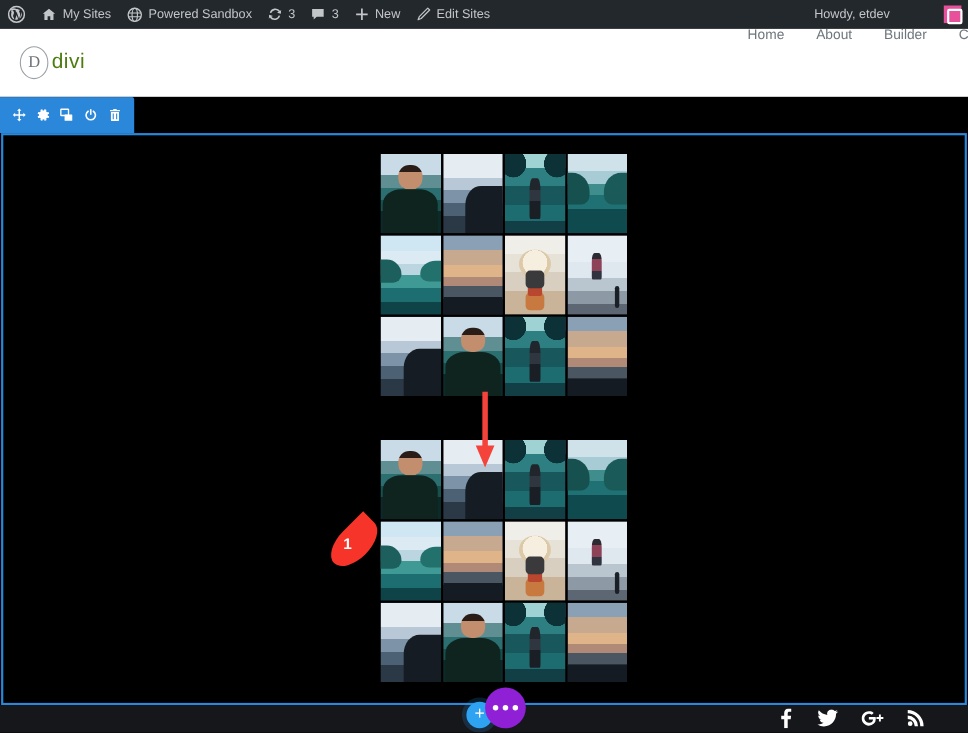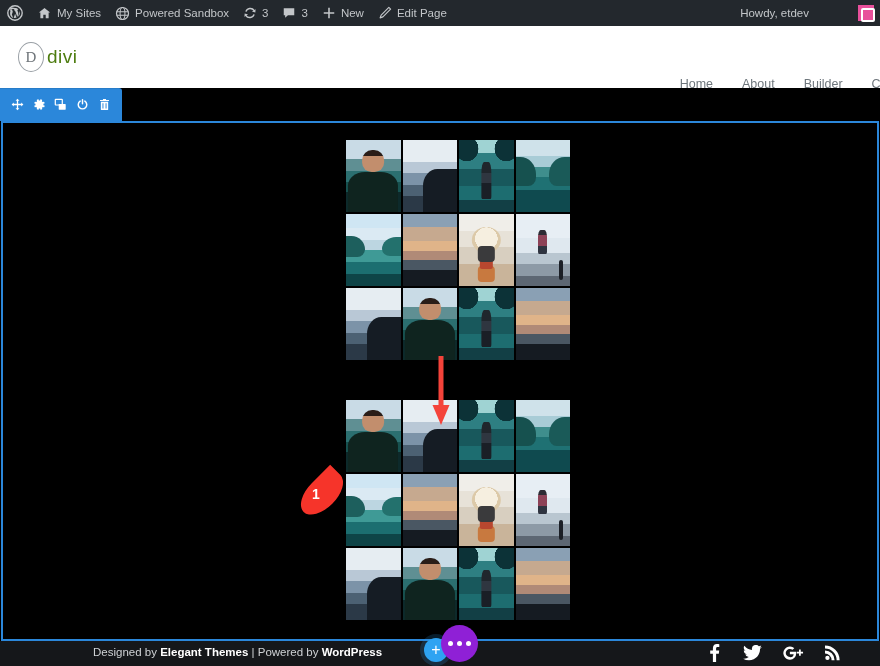--- a/index.html
+++ b/index.html
@@ -55,21 +55,21 @@
     width: 26px; height: 30px;
     border: 1.4px solid #9aa0a6; border-radius: 50%;
     display: flex; align-items: center; justify-content: center;
     font-size: 15px; color: #6d7378;
     font-family: "Liberation Serif", serif;
   }
   #brand .logo-text {
     font-size: 19px; color: #4d7c0f; letter-spacing: 0.5px;
   }
   #main-nav {
-    margin-left: auto; display: flex; align-items: flex-end;
+    margin-left: auto; display: flex; align-items: flex-start;
     gap: 29px; padding-right: 0; overflow: hidden;
     height: 67px;
   }
   #main-nav a {
     font-size: 12.5px; color: #6e767c; text-decoration: none;
     white-space: nowrap; cursor: pointer;
   }
   #main-nav .nav-clip { margin-right: -18px; }
 
   
@@ -356,21 +356,21 @@
         </svg>
     </span>
     <span>New</span>
   </div>
   <div class="ab-item">
     <span class="ab-icon">
       <svg width="14" height="14" viewBox="0 0 16 16">
           <path d="M12.4 1.6 14.4 3.6 5.6 12.4 2.4 13.6 3.6 10.4z" fill="none" stroke="#c3c6c9" stroke-width="1.3" stroke-linejoin="round"></path>
         </svg>
     </span>
-    <span>Edit Page</span>
+    <span>Edit Sites</span>
   </div>
   <div class="ab-spacer"></div>
   <div class="ab-item" id="ab-howdy">
     <span>Howdy, etdev</span>
     <span class="ab-avatar"></span>
   </div>
 </div>
 
 <div id="site-header">
   <div id="brand">
@@ -514,23 +514,20 @@
     <div id="fab-add">+</div>
     <div id="fab-menu">
       <span class="dot"></span>
       <span class="dot"></span>
       <span class="dot"></span>
     </div>
   </div>
 </div>
 
 <div id="site-footer">
-  <div id="footer-credit">
-    <span>Designed by </span><b>Elegant Themes</b><span> | Powered by </span><b>WordPress</b>
-  </div>
   <div id="footer-social">
     <span class="soc">
       <svg width="15" height="18" viewBox="0 0 12 18">
           <path d="M7.6 18V9.8h2.7l.4-3.2H7.6V4.6c0-.9.3-1.5 1.6-1.5h1.6V.2C10.5.2 9.5 0 8.4 0 6 0 4.4 1.5 4.4 4.2v2.4H1.7v3.2h2.7V18z"></path>
         </svg>
     </span>
     <span class="soc">
       <svg width="19" height="16" viewBox="0 0 20 17">
           <path d="M20 2a8 8 0 0 1-2.4.7A4 4 0 0 0 19.3.4a8.2 8.2 0 0 1-2.6 1A4.1 4.1 0 0 0 9.6 5.2 11.6 11.6 0 0 1 1.4.8 4.1 4.1 0 0 0 2.6 6.2 4 4 0 0 1 .8 5.7v.1a4.1 4.1 0 0 0 3.3 4 4.1 4.1 0 0 1-1.9.1 4.1 4.1 0 0 0 3.8 2.9A8.3 8.3 0 0 1 0 14.5a11.7 11.7 0 0 0 6.3 1.8c7.5 0 11.7-6.3 11.7-11.7v-.5A8.3 8.3 0 0 0 20 2z"></path>
         </svg>

